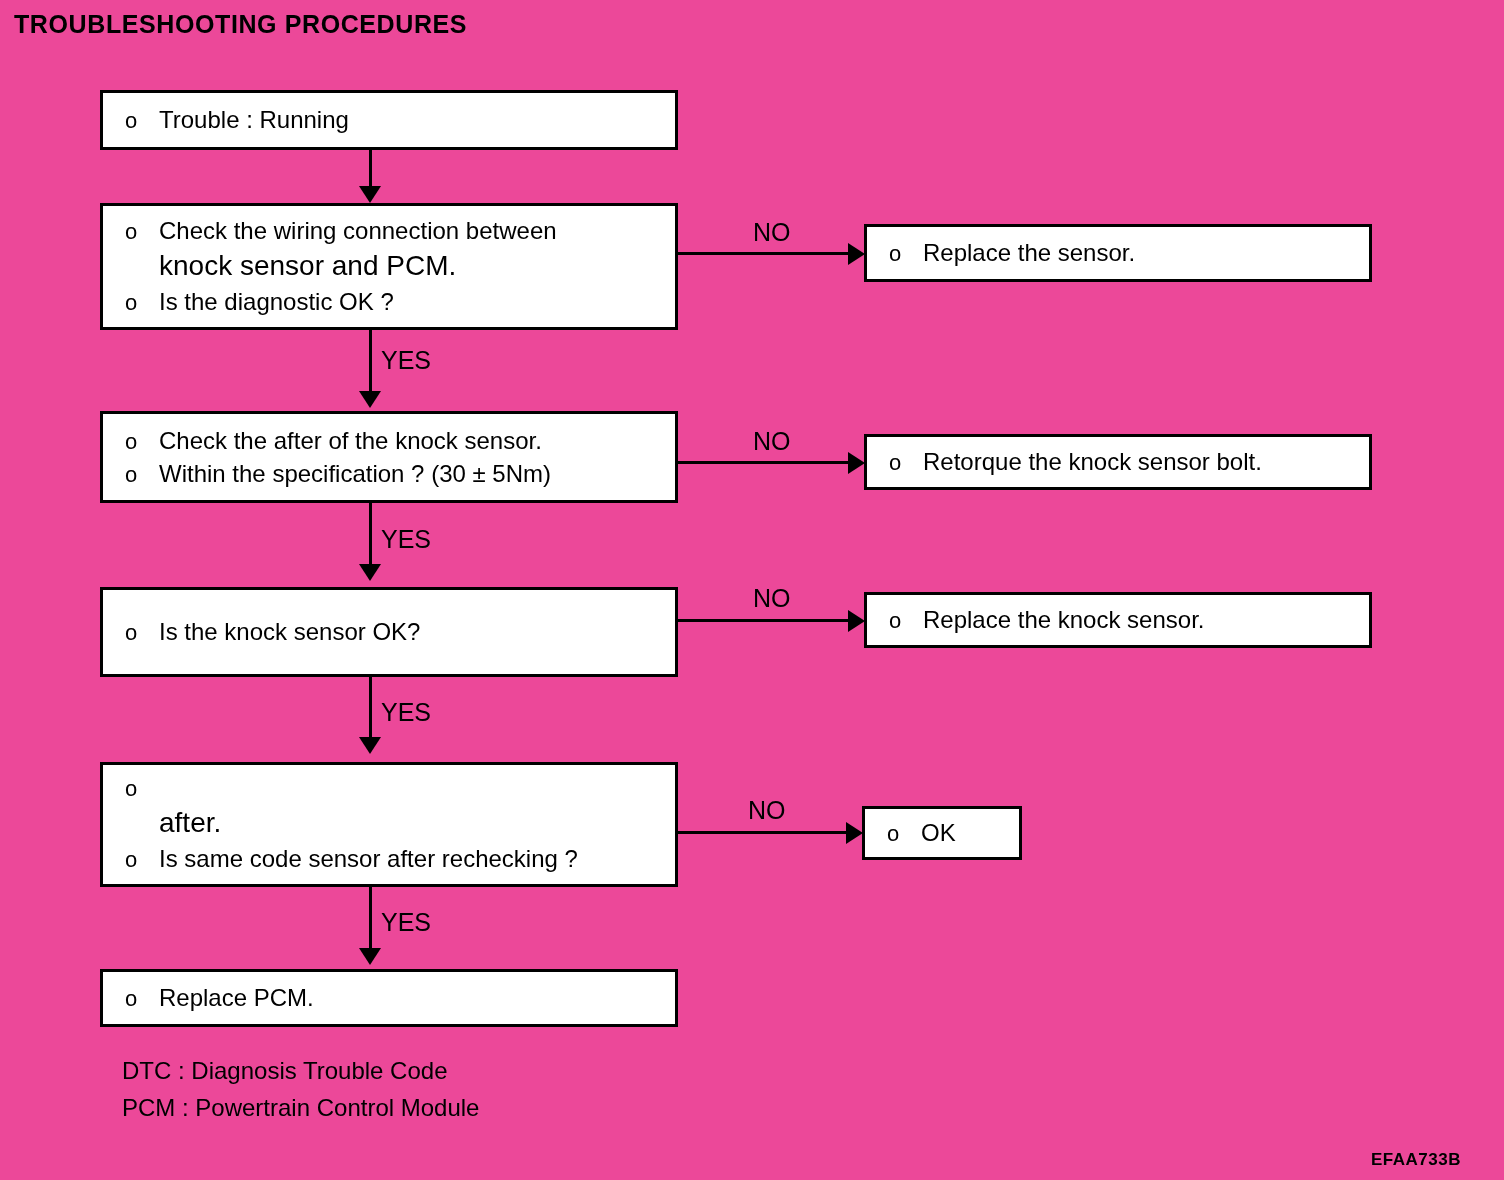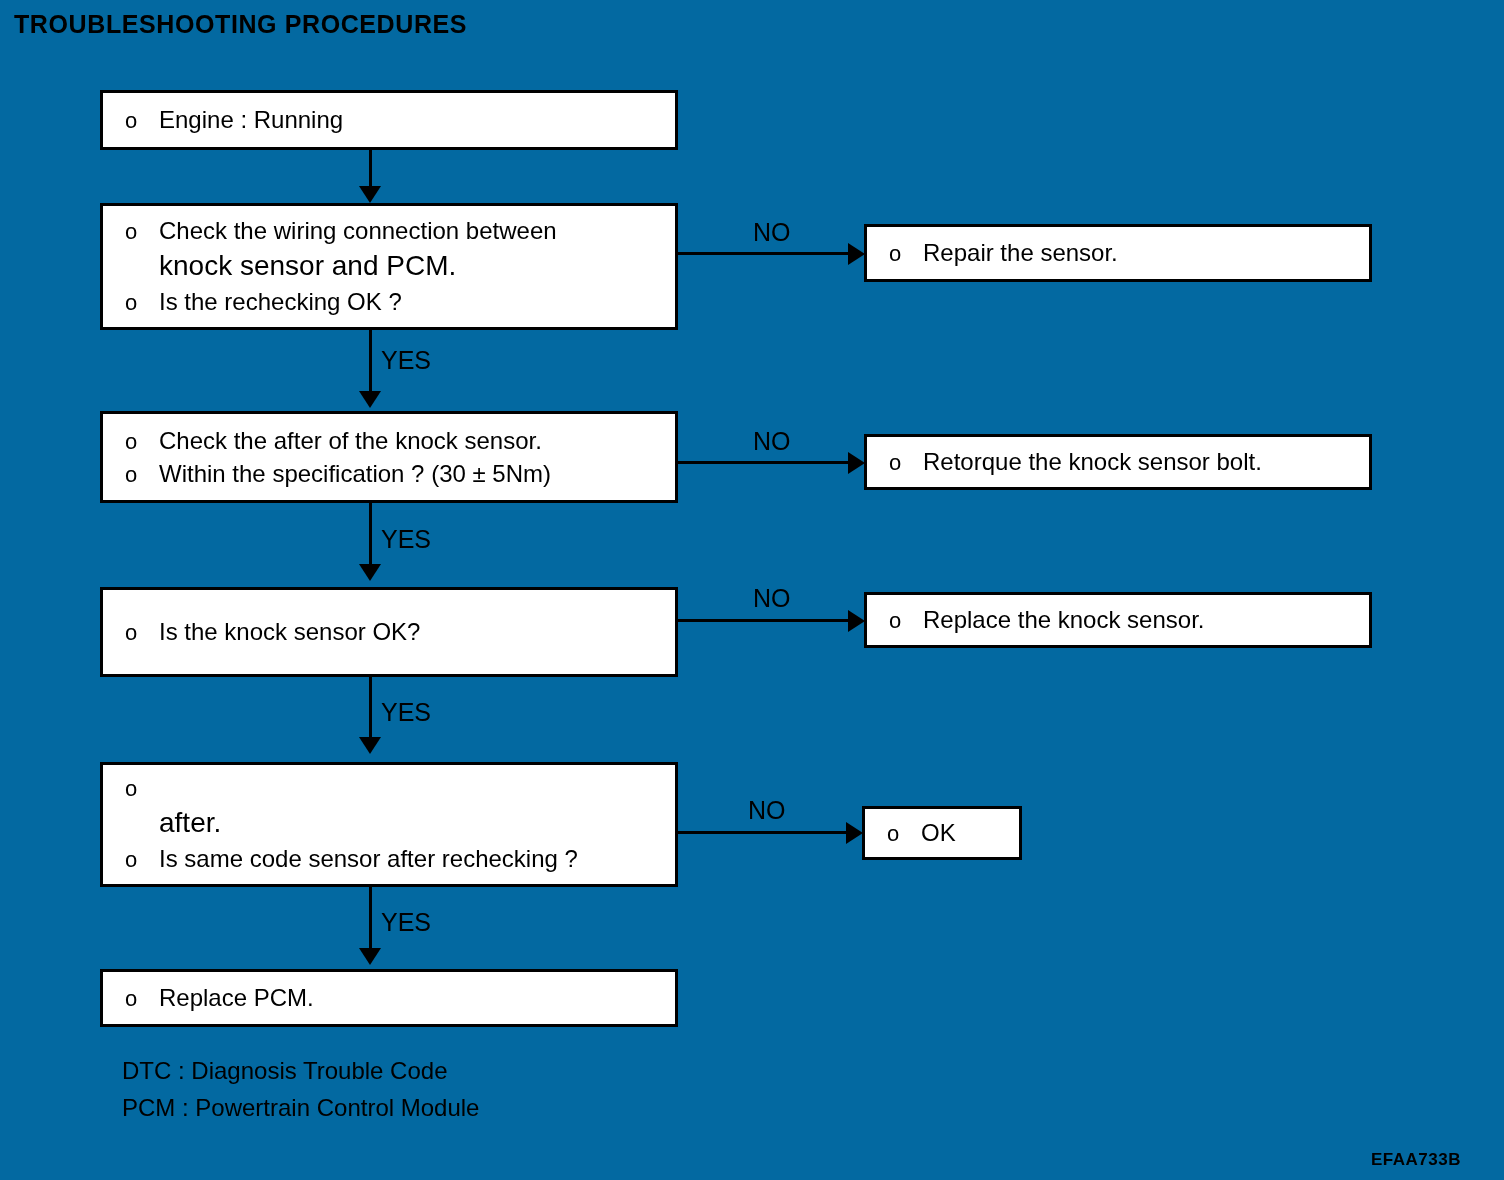--- a/index.html
+++ b/index.html
@@ -9,21 +9,21 @@
     background: #ffffff;
   }
   body {
     font-family: "Liberation Sans", sans-serif;
     color: #000000;
   }
   #page {
     position: relative;
     width: 1504px;
     height: 1180px;
-    background: #0369a1;
+    background: #ec4899;
     overflow: hidden;
   }
   .title {
     position: absolute;
     left: 14px;
     top: 10px;
     font-size: 25px;
     font-weight: bold;
     letter-spacing: 0.6px;
     white-space: nowrap;
@@ -110,51 +110,51 @@
 <body>
 
 <div id="page">
 
   <div class="title">TROUBLESHOOTING PROCEDURES</div>
 
   <div class="box" style="left:100px; top:90px; width:578px; height:60px;">
     <div class="lines">
       <div class="row">
         <span class="bullet">o</span>
-        <span class="row-text">Engine : Running</span>
+        <span class="row-text">Trouble : Running</span>
       </div>
     </div>
   </div>
 
   <div class="vline" style="left:369px; top:150px; height:38px;"></div>
   <div class="arrow-down" style="left:359px; top:186px;"></div>
 
   <div class="box" style="left:100px; top:203px; width:578px; height:127px;">
     <div class="lines">
       <div class="row">
         <span class="bullet">o</span>
         <span class="row-text">Check the wiring connection between</span>
       </div>
       <div class="cont">knock sensor and PCM.</div>
       <div class="row">
         <span class="bullet">o</span>
-        <span class="row-text">Is the rechecking OK ?</span>
+        <span class="row-text">Is the diagnostic OK ?</span>
       </div>
     </div>
   </div>
 
   <div class="hline" style="left:678px; top:252px; width:180px;"></div>
   <div class="arrow-right" style="left:848px; top:243px;"></div>
   <div class="branch-label" style="left:753px; top:218px;">NO</div>
 
   <div class="box" style="left:864px; top:224px; width:508px; height:58px;">
     <div class="lines">
       <div class="row">
         <span class="bullet">o</span>
-        <span class="row-text">Repair the sensor.</span>
+        <span class="row-text">Replace the sensor.</span>
       </div>
     </div>
   </div>
 
   <div class="vline" style="left:369px; top:330px; height:63px;"></div>
   <div class="arrow-down" style="left:359px; top:391px;"></div>
   <div class="branch-label" style="left:381px; top:346px;">YES</div>
 
   <div class="box" style="left:100px; top:411px; width:578px; height:92px;">
     <div class="lines">

